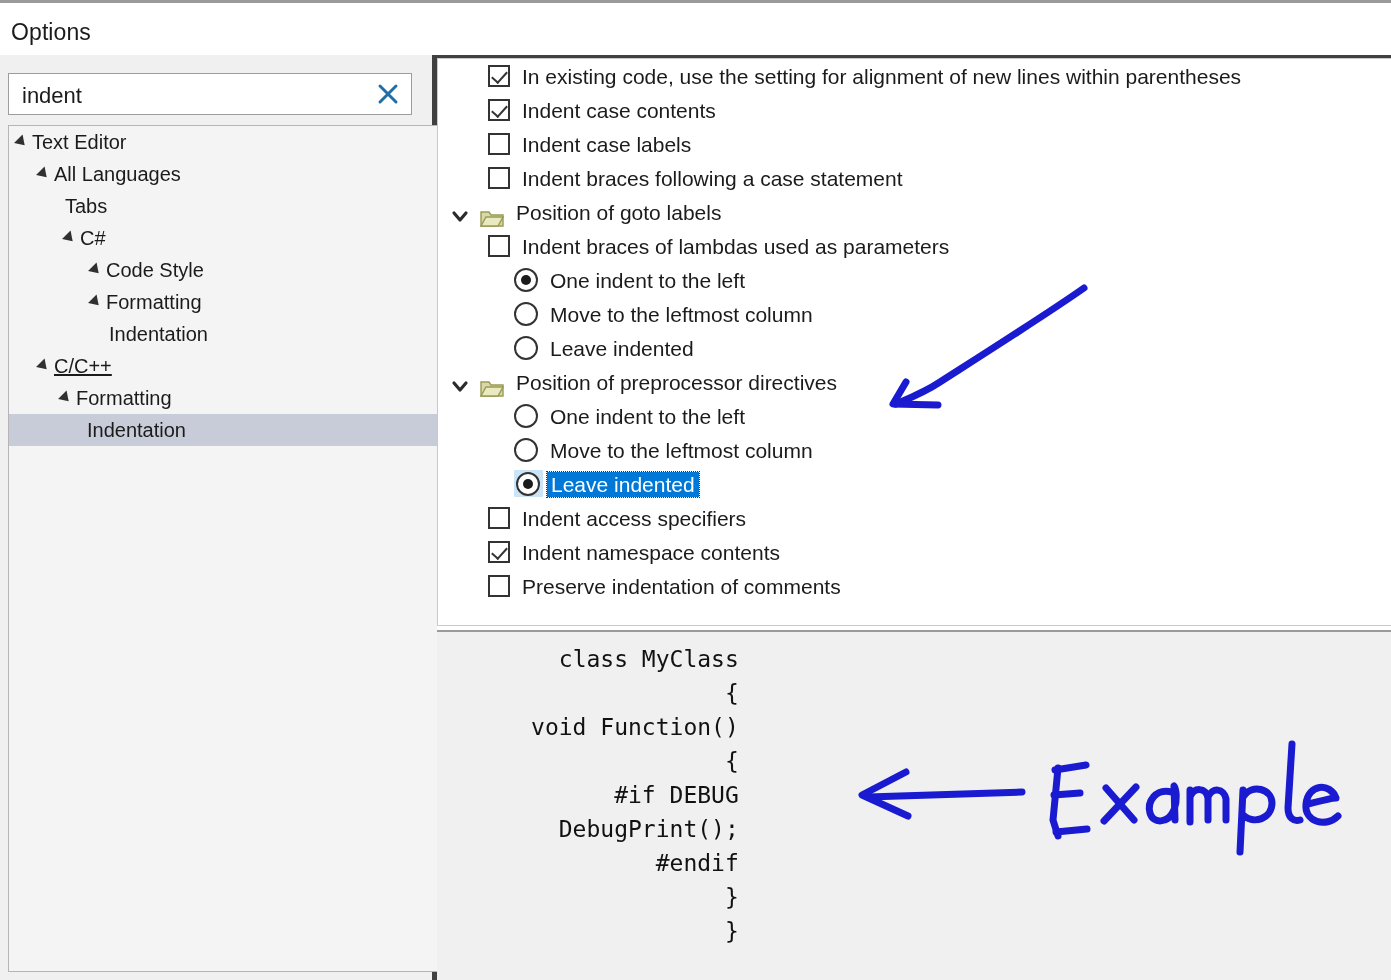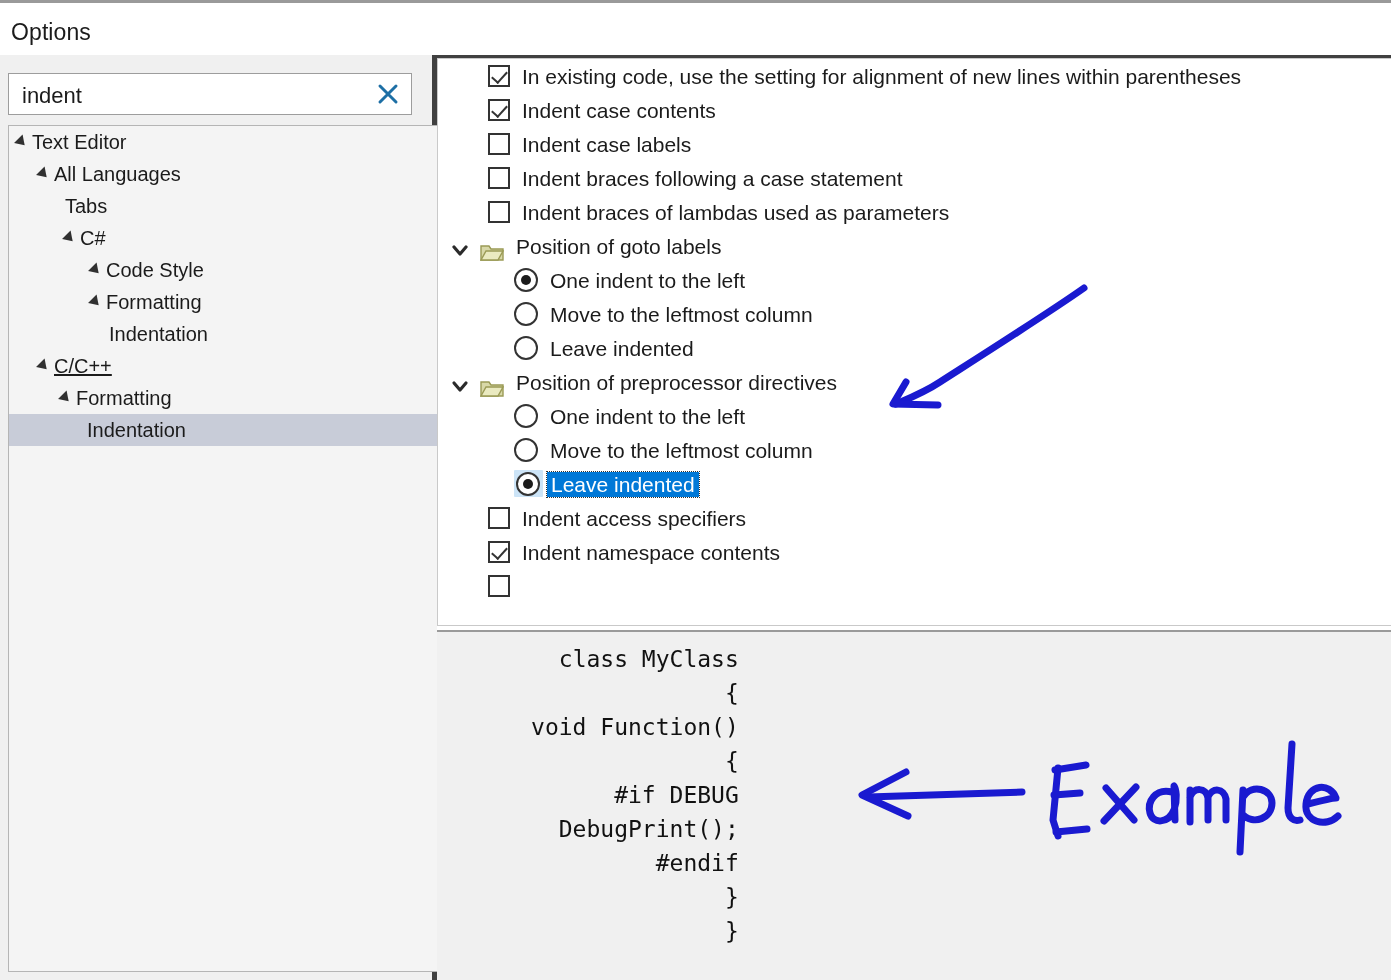--- a/index.html
+++ b/index.html
@@ -93,42 +93,42 @@
       </div>
   </div>
 
   <div class="rightpane">
 
     <div class="optlist" id="optlist">
         <div class="row lvl0" style="padding-left: 50px;"><span class="cb checked"></span><span class="rowtext" style="margin-left: 12px;">In existing code, use the setting for alignment of new lines within parentheses</span></div>
         <div class="row lvl0" style="padding-left: 50px;"><span class="cb checked"></span><span class="rowtext" style="margin-left: 12px;">Indent case contents</span></div>
         <div class="row lvl0" style="padding-left: 50px;"><span class="cb"></span><span class="rowtext" style="margin-left: 12px;">Indent case labels</span></div>
         <div class="row lvl0" style="padding-left: 50px;"><span class="cb"></span><span class="rowtext" style="margin-left: 12px;">Indent braces following a case statement</span></div>
-        <div class="row lvl0" style="padding-left: 50px;"><span class="cb"></span><span class="rowtext" style="margin-left: 12px;">Indent braces of lambdas used as parameters</span></div>
         <div class="row" style="padding-left: 12px;"><span class="chev"><svg width="20" height="20" viewBox="0 0 20 20">
               <path d="M4 7 L10 14 L16 7" stroke="#2b2b2b" stroke-width="3.2" fill="none" stroke-linecap="round" stroke-linejoin="round"></path>
             </svg></span><span class="folder" style="margin-left: 10px;"><svg width="24" height="19" viewBox="0 0 24 19">
               <path d="M1 4 L1 18 L23 18 L23 7 L11 7 L9 4 Z" fill="#d8d8a8" stroke="#9a9a55" stroke-width="1.4"></path>
               <path d="M1 18 L6 9 L23 9 L18 18 Z" fill="#eaeac0" stroke="#9a9a55" stroke-width="1.4"></path>
             </svg></span><span class="rowtext" style="margin-left: 12px;">Position of goto labels</span></div>
+        <div class="row lvl0" style="padding-left: 50px;"><span class="cb"></span><span class="rowtext" style="margin-left: 12px;">Indent braces of lambdas used as parameters</span></div>
         <div class="row" style="padding-left: 76px;"><span><span class="rb checked"></span></span><span class="rowtext" style="margin-left: 12px;">One indent to the left</span></div>
         <div class="row" style="padding-left: 76px;"><span><span class="rb"></span></span><span class="rowtext" style="margin-left: 12px;">Move to the leftmost column</span></div>
         <div class="row" style="padding-left: 76px;"><span><span class="rb"></span></span><span class="rowtext" style="margin-left: 12px;">Leave indented</span></div>
         <div class="row" style="padding-left: 12px;"><span class="chev"><svg width="20" height="20" viewBox="0 0 20 20">
               <path d="M4 7 L10 14 L16 7" stroke="#2b2b2b" stroke-width="3.2" fill="none" stroke-linecap="round" stroke-linejoin="round"></path>
             </svg></span><span class="folder" style="margin-left: 10px;"><svg width="24" height="19" viewBox="0 0 24 19">
               <path d="M1 4 L1 18 L23 18 L23 7 L11 7 L9 4 Z" fill="#d8d8a8" stroke="#9a9a55" stroke-width="1.4"></path>
               <path d="M1 18 L6 9 L23 9 L18 18 Z" fill="#eaeac0" stroke="#9a9a55" stroke-width="1.4"></path>
             </svg></span><span class="rowtext" style="margin-left: 12px;">Position of preprocessor directives</span></div>
         <div class="row" style="padding-left: 76px;"><span><span class="rb"></span></span><span class="rowtext" style="margin-left: 12px;">One indent to the left</span></div>
         <div class="row" style="padding-left: 76px;"><span><span class="rb"></span></span><span class="rowtext" style="margin-left: 12px;">Move to the leftmost column</span></div>
         <div class="row" style="padding-left: 76px;"><span class="sel-radio-bg"><span class="rb checked"></span></span><span class="rowtext sel-label" style="margin-left: 4px;">Leave indented</span></div>
         <div class="row lvl0" style="padding-left: 50px;"><span class="cb"></span><span class="rowtext" style="margin-left: 12px;">Indent access specifiers</span></div>
         <div class="row lvl0" style="padding-left: 50px;"><span class="cb checked"></span><span class="rowtext" style="margin-left: 12px;">Indent namespace contents</span></div>
-        <div class="row lvl0" style="padding-left: 50px;"><span class="cb"></span></div>
+        <div class="row lvl0" style="padding-left: 50px;"><span class="cb"></span><span class="rowtext" style="margin-left: 12px;">Preserve indentation of comments</span></div>
       </div>
 
     <div class="preview">
       <div class="code">class MyClass
 {
     void Function()
     {
         #if DEBUG
         DebugPrint();
         #endif

